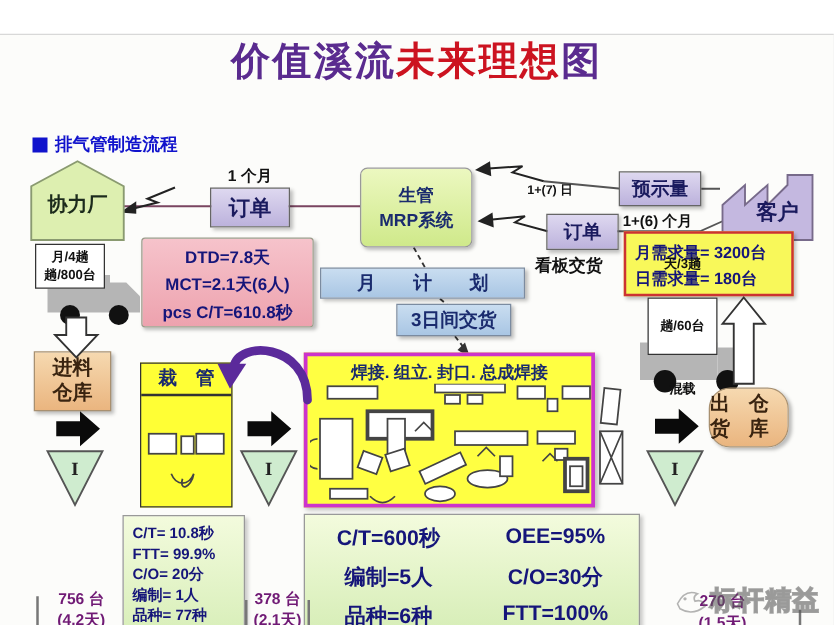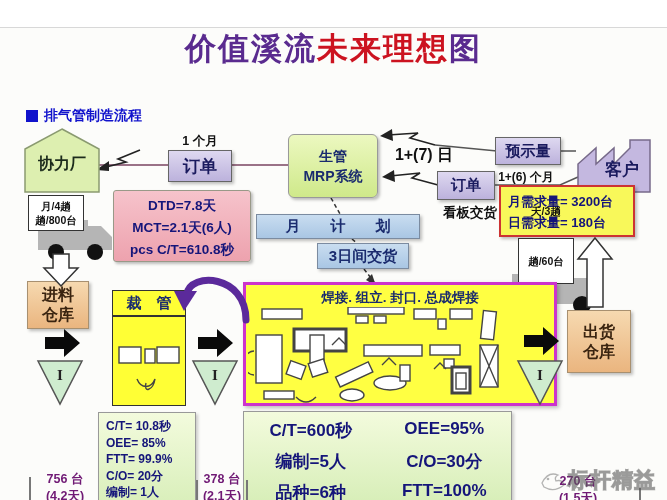--- a/index.html
+++ b/index.html
@@ -111,23 +111,23 @@
   </div>
 
   <div class="abs small-lbl" style="left:150px;top:105px;width:100px;text-align:center;">1 个月</div>
   <div class="abs bx lav z10" style="left:168px;top:122px;width:64px;height:32px;font-size:17px;">订单</div>
 
   <div class="abs bx green-box z10" style="left:288px;top:106px;width:90px;height:64px;flex-direction:column;font-size:14px;line-height:20px;">
     <span>生管</span>
     <span>MRP系统</span>
   </div>
 
-  <div class="abs small-lbl" style="left:388px;top:117px;width:72px;text-align:center;font-size:16px;">1+(7) 日</div>
+  <div class="abs small-lbl" style="left:404px;top:117px;width:72px;text-align:center;font-size:10px;">1+(7) 日</div>
   <div class="abs bx lav z10" style="left:437px;top:143px;width:58px;height:29px;font-size:15px;">订单</div>
-  <div class="abs small-lbl" style="left:428px;top:176px;width:84px;text-align:center;font-size:13.5px;">看板交货</div>
+  <div class="abs small-lbl" style="left:428px;top:176px;width:84px;text-align:left;font-size:13.5px;">看板交货</div>
   <div class="abs bx lav z10" style="left:495px;top:109px;width:66px;height:28px;font-size:15px;">预示量</div>
   <div class="abs small-lbl" style="left:484px;top:141px;width:84px;text-align:center;font-size:12px;">1+(6) 个月</div>
   <div class="abs z10" style="left:576px;top:104px;width:76px;height:62px;">
     <svg width="76" height="62">
       <path d="M2,60 L2,32 L20,16 L20,32 L38,16 L38,32 L54,16 L54,8 L74,8 L74,60 Z" fill="#c4b8e0" stroke="#776a8a" stroke-width="1.5"></path>
     </svg>
     <div class="abs" style="left:18px;top:26px;width:56px;text-align:center;font-size:17px;font-weight:bold;color:#1a1a5e;">客户</div>
   </div>
 
   <div class="abs bx truck-lbl z10" style="left:28px;top:167px;width:56px;height:36px;">
@@ -165,21 +165,21 @@
     <svg width="72" height="88" style="display:block">
       <g stroke="#444" stroke-width="1.4" fill="#fff">
         <rect x="6" y="30" width="22" height="16"></rect>
         <rect x="32" y="32" width="10" height="14"></rect>
         <rect x="44" y="30" width="22" height="16"></rect>
       </g>
       <path d="M24,62 C28,72 38,72 42,62 C40,74 30,76 33,66" stroke="#444" stroke-width="1.4" fill="none"></path>
     </svg>
   </div>
 
-  <div class="abs weld z10" style="left:243px;top:254px;width:314px;height:124px;">
+  <div class="abs weld z10" style="left:243px;top:254px;width:233px;height:124px;">
     <div class="proc-title" style="margin-top:4px;text-align:center;font-size:13.5px;">焊接. 组立. 封口. 总成焊接</div>
     <svg width="262" height="98" style="display:block;margin-left:2px">
       <g stroke="#444" stroke-width="1.4" fill="#fff">
         <rect x="14" y="2" width="40" height="10"></rect>
         <rect x="46" y="22" width="52" height="22" stroke-width="3"></rect>
         <rect x="62" y="28" width="14" height="34"></rect>
         <rect x="100" y="0" width="56" height="7"></rect>
         <rect x="108" y="9" width="12" height="7"></rect>
         <rect x="126" y="9" width="12" height="7"></rect>
         <rect x="166" y="2" width="22" height="10"></rect>
@@ -205,28 +205,27 @@
         <path d="M232,38 L250,80 M250,38 L232,80"></path>
         <path d="M84,38 l7,-7 7,7"></path>
         <path d="M134,58 l7,-7 7,7"></path>
         <path d="M186,62 l6,-6 6,6"></path>
         <path d="M6,44 a10,12 0 1 0 0,24"></path>
         <path d="M48,90 q10,10 20,0"></path>
       </g>
     </svg>
   </div>
 
-  <div class="abs bx wh z10" style="left:567px;top:282px;width:64px;height:63px;flex-direction:column;">
+  <div class="abs bx wh z10" style="left:567px;top:282px;width:64px;height:48px;flex-direction:row;border-radius:17px;">
     <span>出货</span>
     <span>仓库</span>
   </div>
 
   <div class="abs stats z10" style="left:98px;top:384px;width:98px;height:106px;padding:5px 0 0 7px;font-size:12px;line-height:16.5px;">
     <div>C/T= 10.8秒</div>
-    <div>OEE= 85%</div>
     <div>FTT= 99.9%</div>
     <div>C/O= 20分</div>
     <div>编制= 1人</div>
     <div>品种= 77种</div>
   </div>
 
   <div class="abs stats z10" style="left:243px;top:383px;width:269px;height:100px;display:grid;grid-template-columns:1fr 1fr;
        align-content:center;row-gap:8px;font-size:17px;text-align:center;">
     <div>C/T=600秒</div>
     <div>OEE=95%</div>

